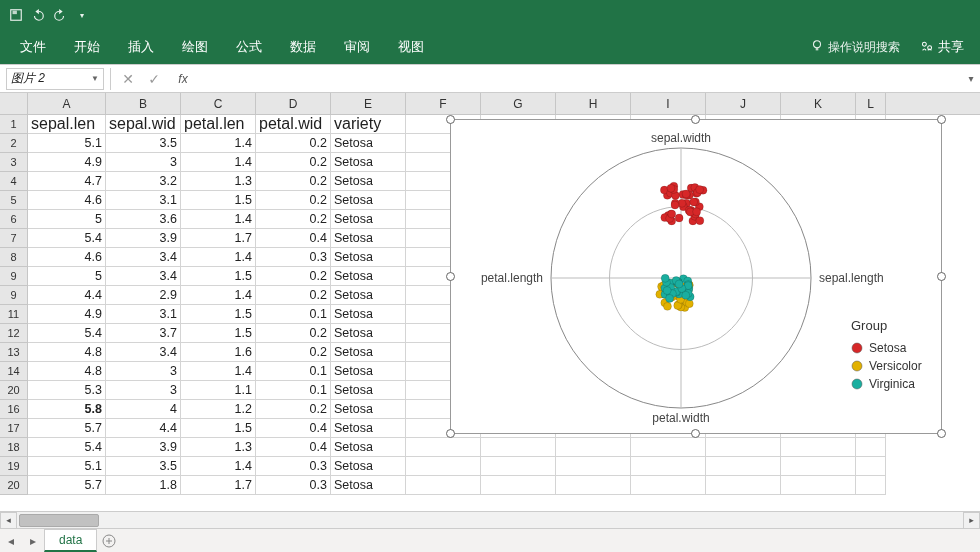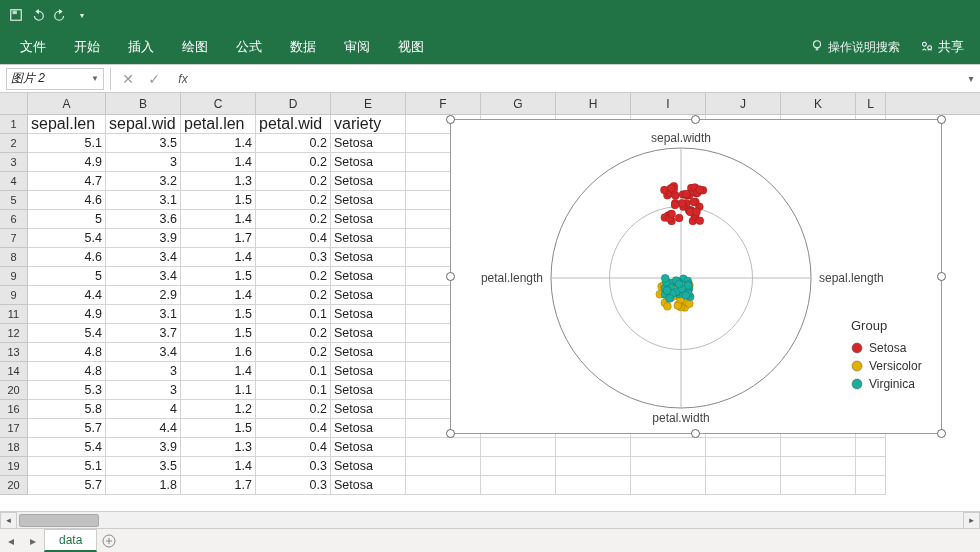--- a/index.html
+++ b/index.html
@@ -381,21 +381,21 @@
         <div class="cell" style="width: 75px;"></div>
         <div class="cell" style="width: 75px;"></div>
         <div class="cell" style="width: 75px;"></div>
         <div class="cell" style="width: 75px;"></div>
         <div class="cell" style="width: 75px;"></div>
         <div class="cell" style="width: 75px;"></div>
         <div class="cell" style="width: 30px;"></div>
       </div>
       <div class="row">
         <div class="rowhdr">16</div>
-        <div class="cell num" style="width: 78px;">5.8</div>
+        <div class="cell num" style="width: 78px; font-weight: bold;">5.8</div>
         <div class="cell num" style="width: 75px;">4</div>
         <div class="cell num" style="width: 75px;">1.2</div>
         <div class="cell num" style="width: 75px;">0.2</div>
         <div class="cell" style="width: 75px;">Setosa</div>
         <div class="cell" style="width: 75px;"></div>
         <div class="cell" style="width: 75px;"></div>
         <div class="cell" style="width: 75px;"></div>
         <div class="cell" style="width: 75px;"></div>
         <div class="cell" style="width: 75px;"></div>
         <div class="cell" style="width: 75px;"></div>

